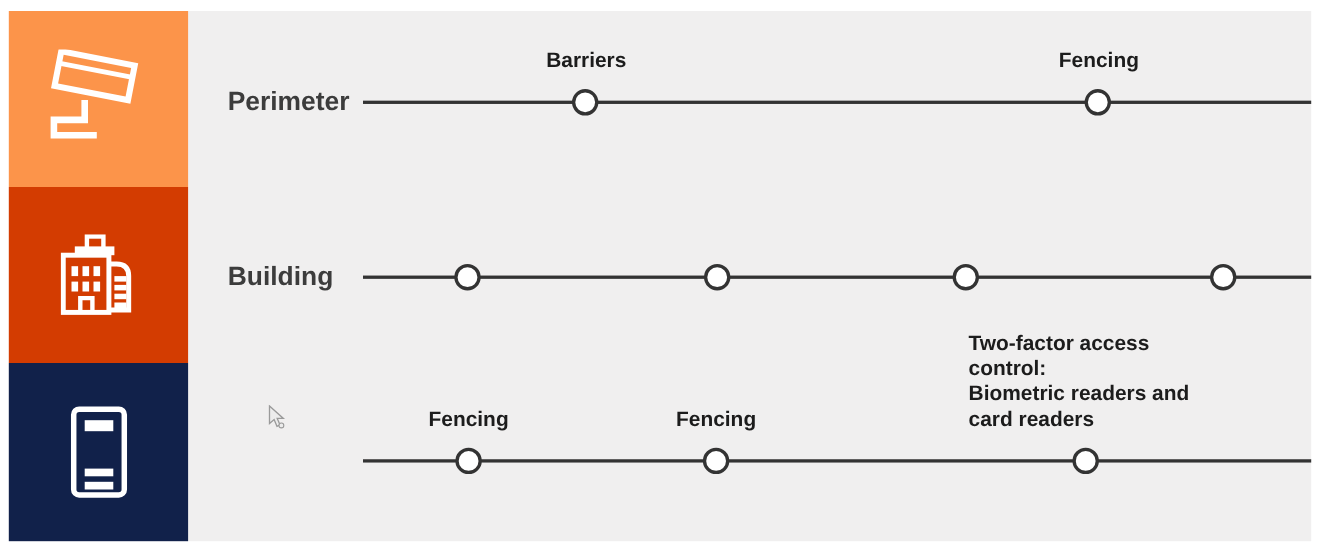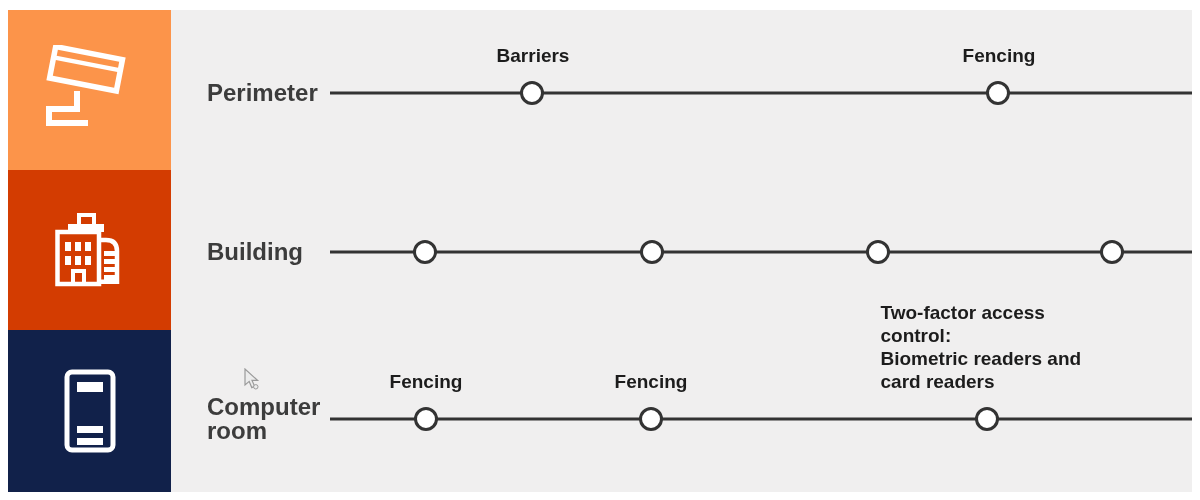--- a/index.html
+++ b/index.html
@@ -117,22 +117,20 @@
   <div class="node" style="left:998px; top:93px"></div>
   <div class="node-label" style="left:999px; bottom:433px">Fencing</div>
 
   <div class="row-label" style="top:252px">Building</div>
   <div class="timeline" style="top:252px"></div>
   <div class="node" style="left:425px; top:252px"></div>
   <div class="node" style="left:652px; top:252px"></div>
   <div class="node" style="left:878px; top:252px"></div>
   <div class="node" style="left:1112px; top:252px"></div>
 
-  <div class="row-label" style="top:419px">Computer
-room</div>
   <div class="timeline" style="top:419px"></div>
   <div class="node" style="left:426px; top:419px"></div>
   <div class="node-label" style="left:426px; bottom:107px">Fencing</div>
   <div class="node" style="left:651px; top:419px"></div>
   <div class="node-label" style="left:651px; bottom:107px">Fencing</div>
   <div class="node" style="left:987px; top:419px"></div>
   <div class="node-label" style="left:987px; bottom:107px">Two-factor access control:
 Biometric readers and card readers</div>
 
   <svg class="cursor" width="20" height="24" viewBox="0 0 20 24" xmlns="http://www.w3.org/2000/svg">

